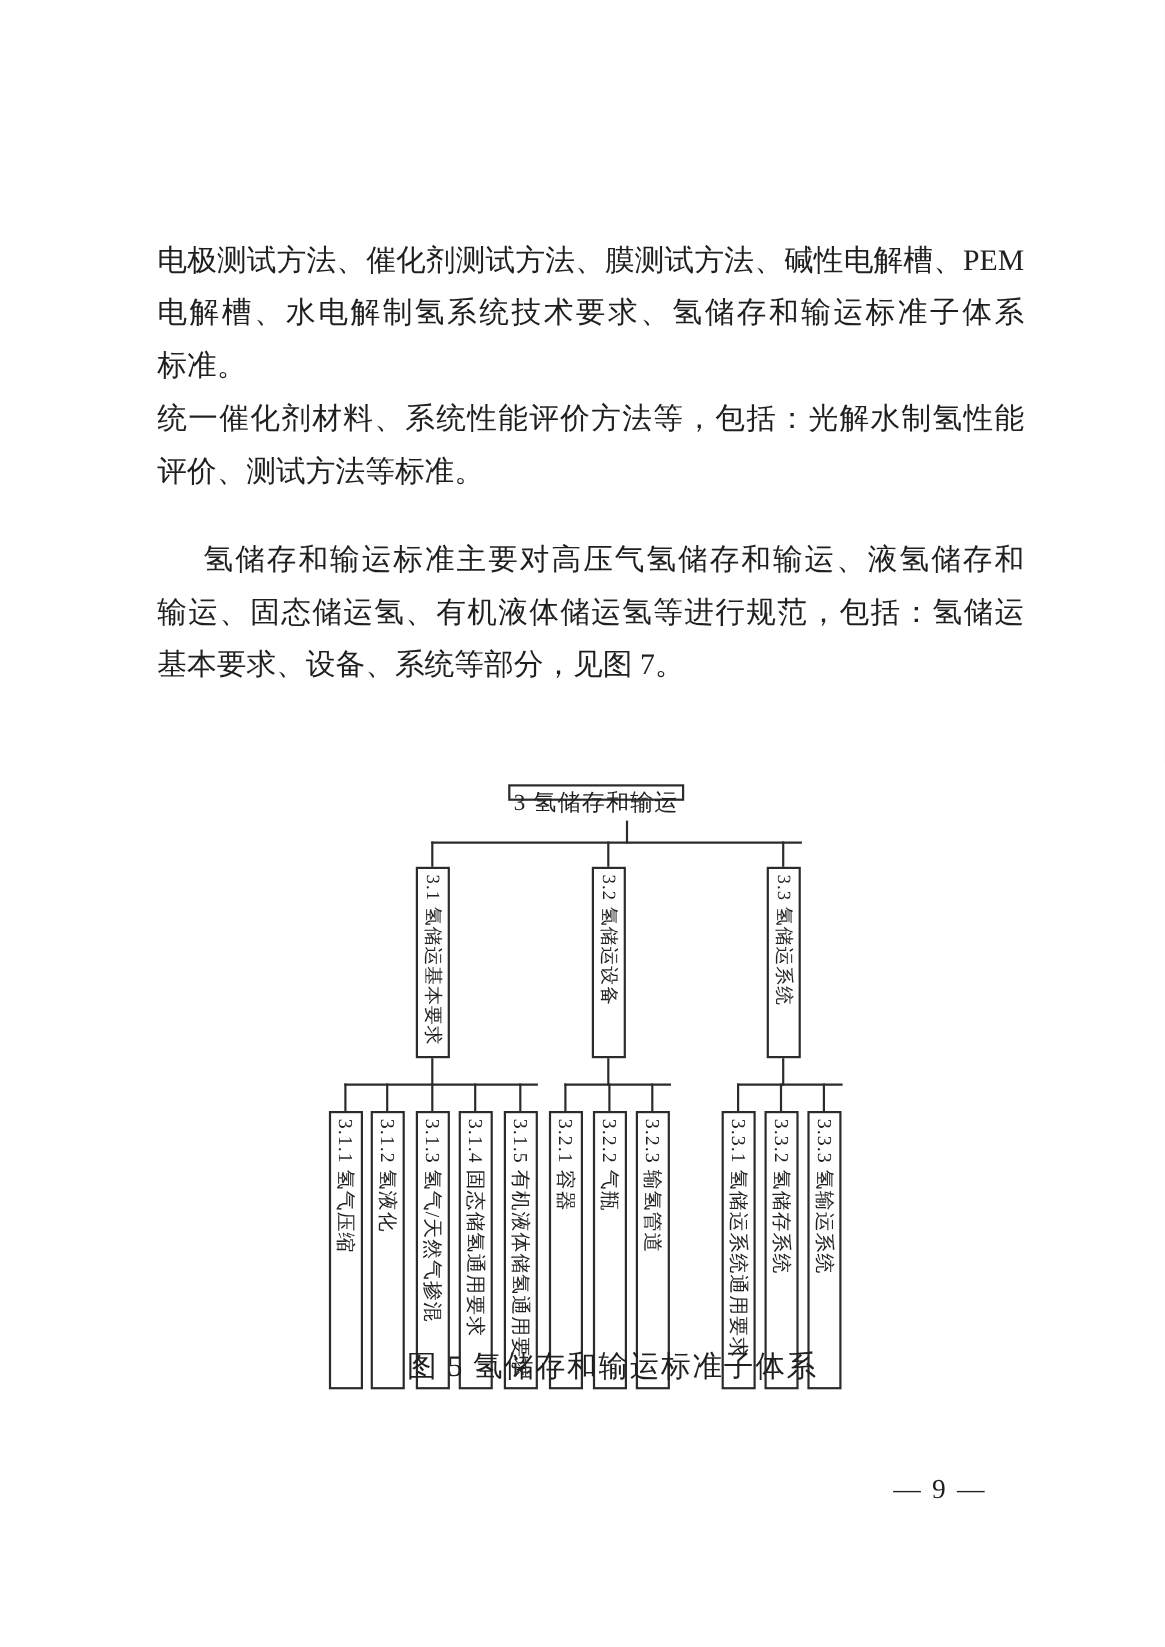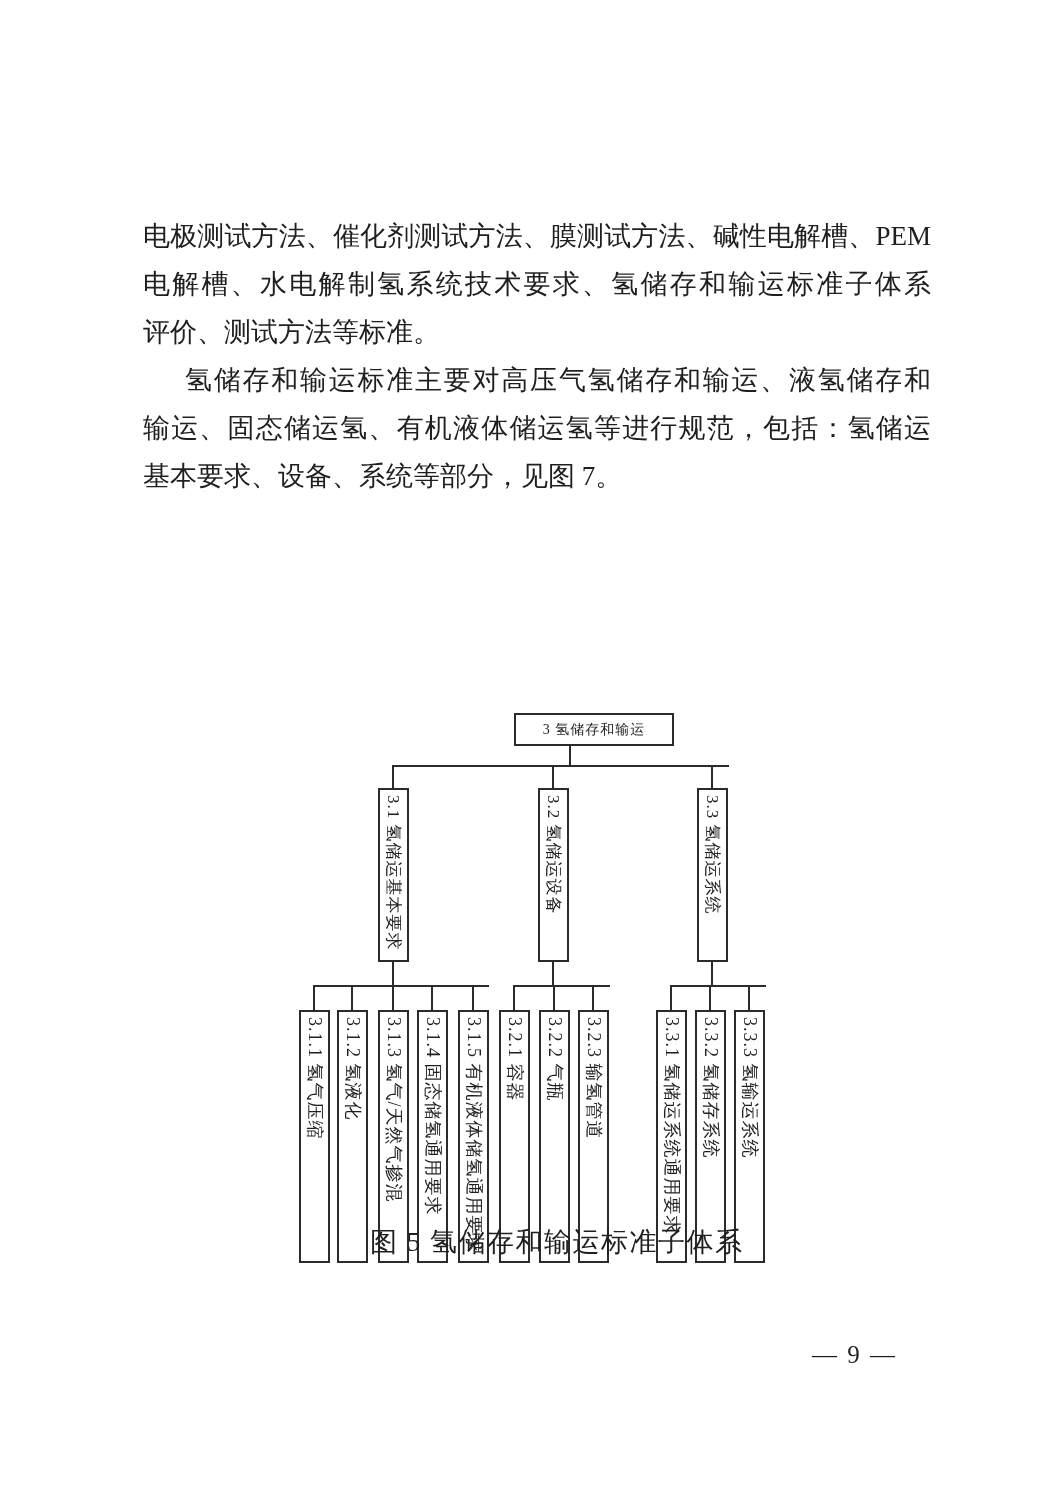--- a/index.html
+++ b/index.html
@@ -26,41 +26,41 @@
     height: 48px;
     line-height: 44px;
     white-space: nowrap;
     overflow: visible;
   }
   .line.just {
     white-space: normal;
     text-align: justify;
     text-align-last: justify;
   }
-  .line.ind  { text-indent: 42px; }
+  .line.ind  { text-indent: 42px; margin-top: 32px; }
   .line.hind { text-indent: 48px; }
   .line.sp   { margin-top: 10px; }
 
   
   .connectors {
     position: absolute;
     left: 0; top: 0;
     width: 1059px; height: 1497px;
     pointer-events: none;
   }
   .connectors line { stroke: #2b2b2b; stroke-width: 2; }
 
   .hnode {
     position: absolute;
-    left: 514px; top: 713px;
-    width: 160px; height: 33px;
+    left: 462px; top: 713px;
+    width: 160px; height: 15px;
     border: 2px solid #2b2b2b;
     background: #fff;
     text-align: center;
-    font-size: 14px;
+    font-size: 21px;
     line-height: 29px;
     letter-spacing: 1px;
   }
   .vnode {
     position: absolute;
     width: 31px;
     border: 2px solid #2b2b2b;
     background: #fff;
     display: flex;
     justify-content: center;
@@ -100,20 +100,22 @@
   }
 </style>
 </head>
 <body>
 
 <div class="page">
 
   <div class="body-text">
     <div class="line just">电极测试方法、催化剂测试方法、膜测试方法、碱性电解槽、PEM</div>
     <div class="line just">电解槽、水电解制氢系统技术要求、氢储存和输运标准子体系</div>
+    <div class="line">标准。</div>
+    <div class="line just">统一催化剂材料、系统性能评价方法等，包括：光解水制氢性能</div>
     <div class="line">评价、测试方法等标准。</div>
     <div class="line just ind">氢储存和输运标准主要对高压气氢储存和输运、液氢储存和</div>
     <div class="line just">输运、固态储运氢、有机液体储运氢等进行规范，包括：氢储运</div>
     <div class="line">基本要求、设备、系统等部分，见图 7。</div>
   </div>
 
   <svg class="connectors" viewBox="0 0 1059 1497" xmlns="http://www.w3.org/2000/svg" aria-hidden="true">
 
     <line x1="570" y1="746" x2="570" y2="767"></line>
     <line x1="392" y1="766" x2="729" y2="766"></line>

